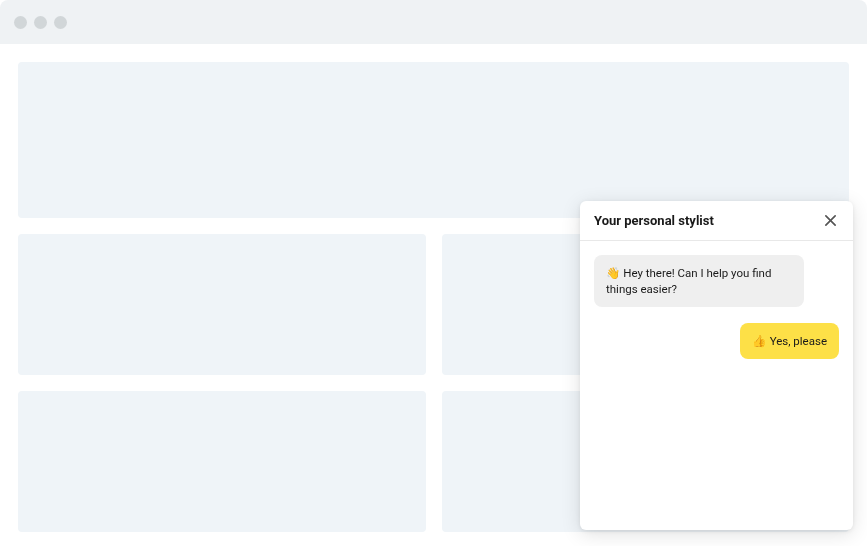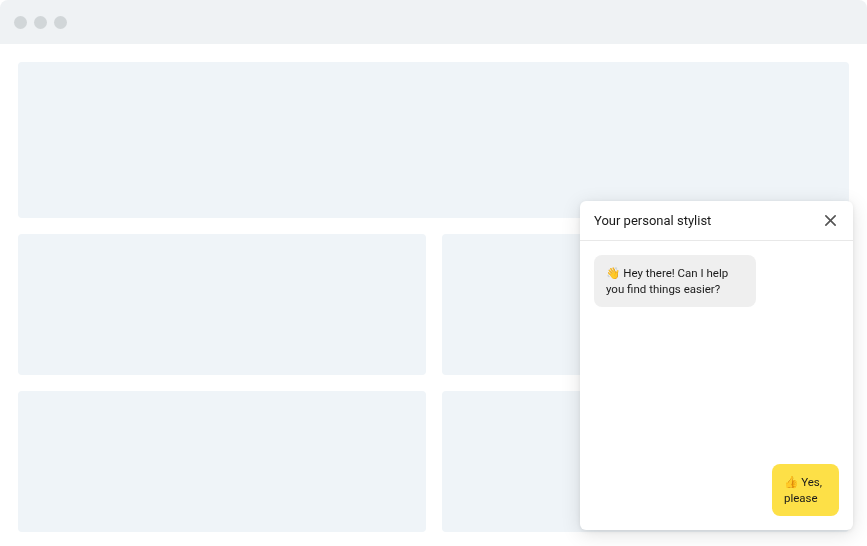--- a/index.html
+++ b/index.html
@@ -73,41 +73,42 @@
     .chat-header {
       height: 40px;
       padding: 0 14px;
       display: flex;
       align-items: center;
       justify-content: space-between;
       border-bottom: 1px solid #E8E8E8;
     }
     .chat-title {
       font-size: 13px;
-      font-weight: 400;
+      font-weight: 700;
       color: #1a1a1a;
       text-align: right;
     }
     .chat-close {
       width: 18px;
       height: 18px;
       display: flex;
       align-items: center;
       justify-content: center;
       cursor: pointer;
       color: #555;
     }
     .chat-close svg {
       width: 13px;
       height: 13px;
     }
     .chat-body {
       flex: 1;
       padding: 14px 14px;
       display: flex;
+      flex-direction: column;
       gap: 16px;
     }
     .msg-incoming {
       align-self: flex-start;
       max-width: 210px;
       background: #EFEFEF;
       border-radius: 8px;
       padding: 10px 12px;
       font-size: 11.5px;
       line-height: 1.4;

